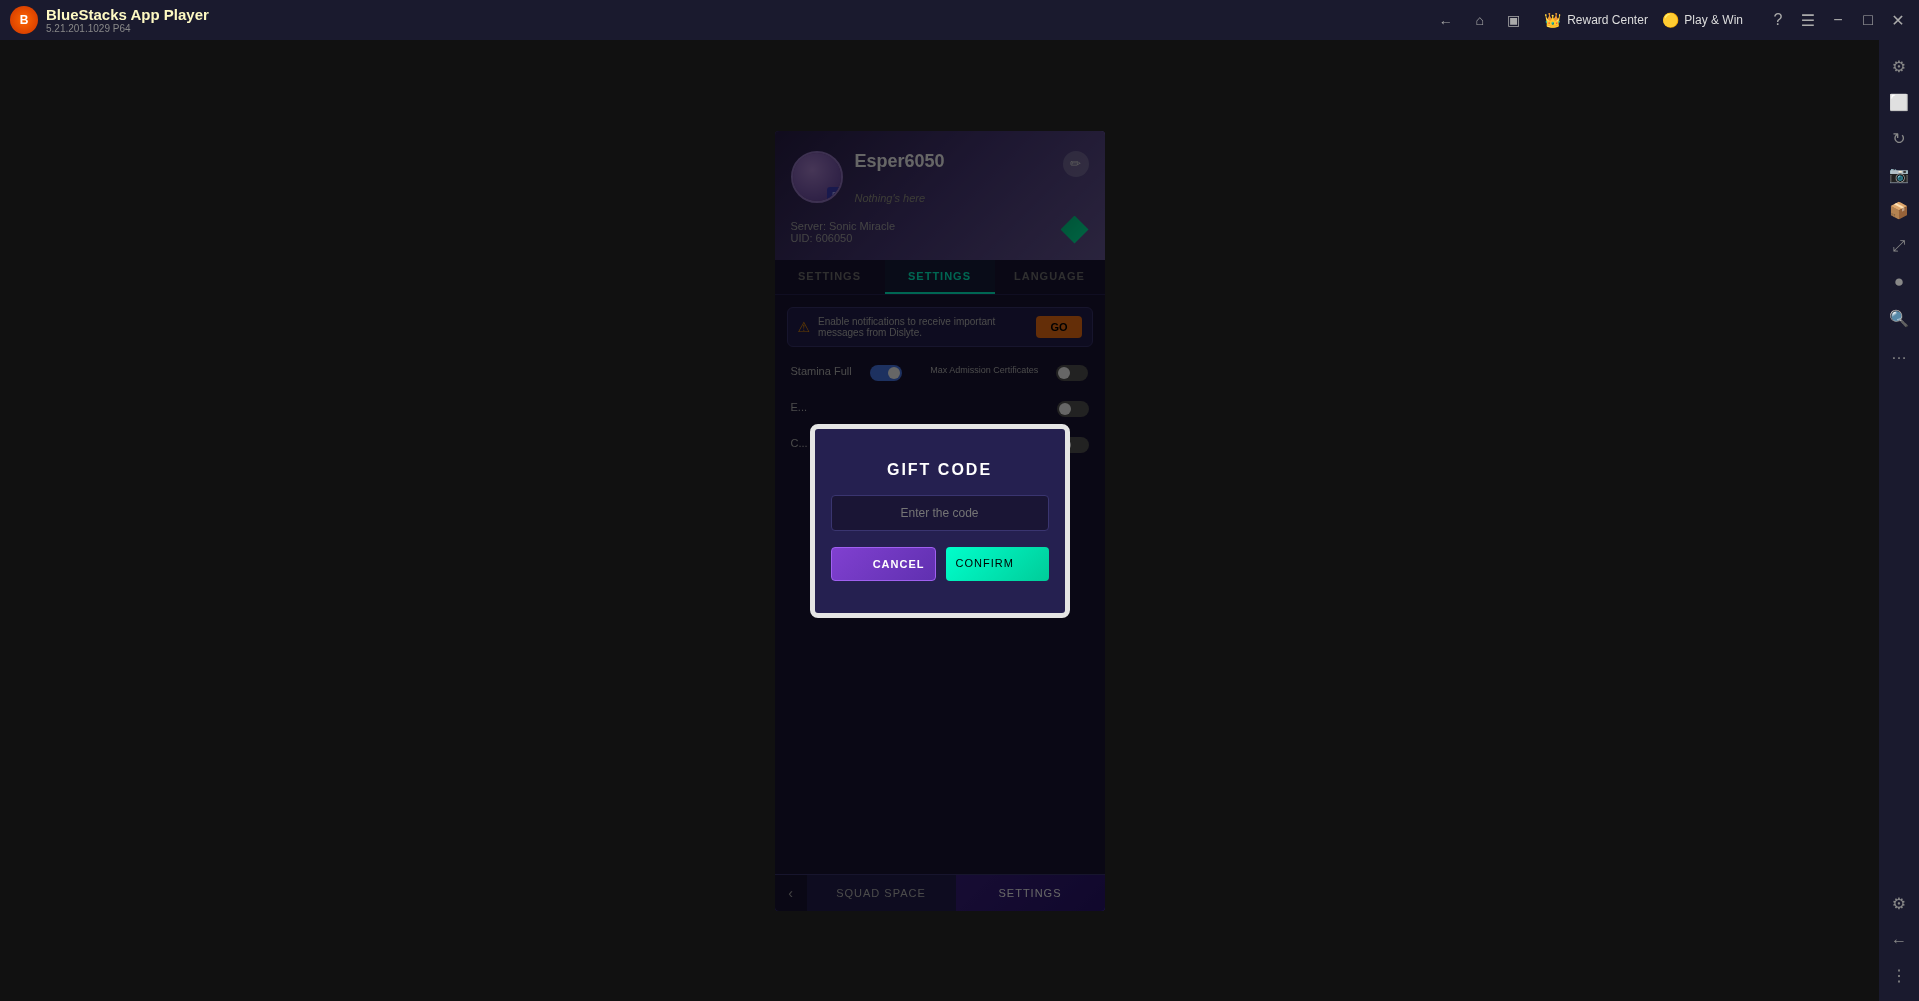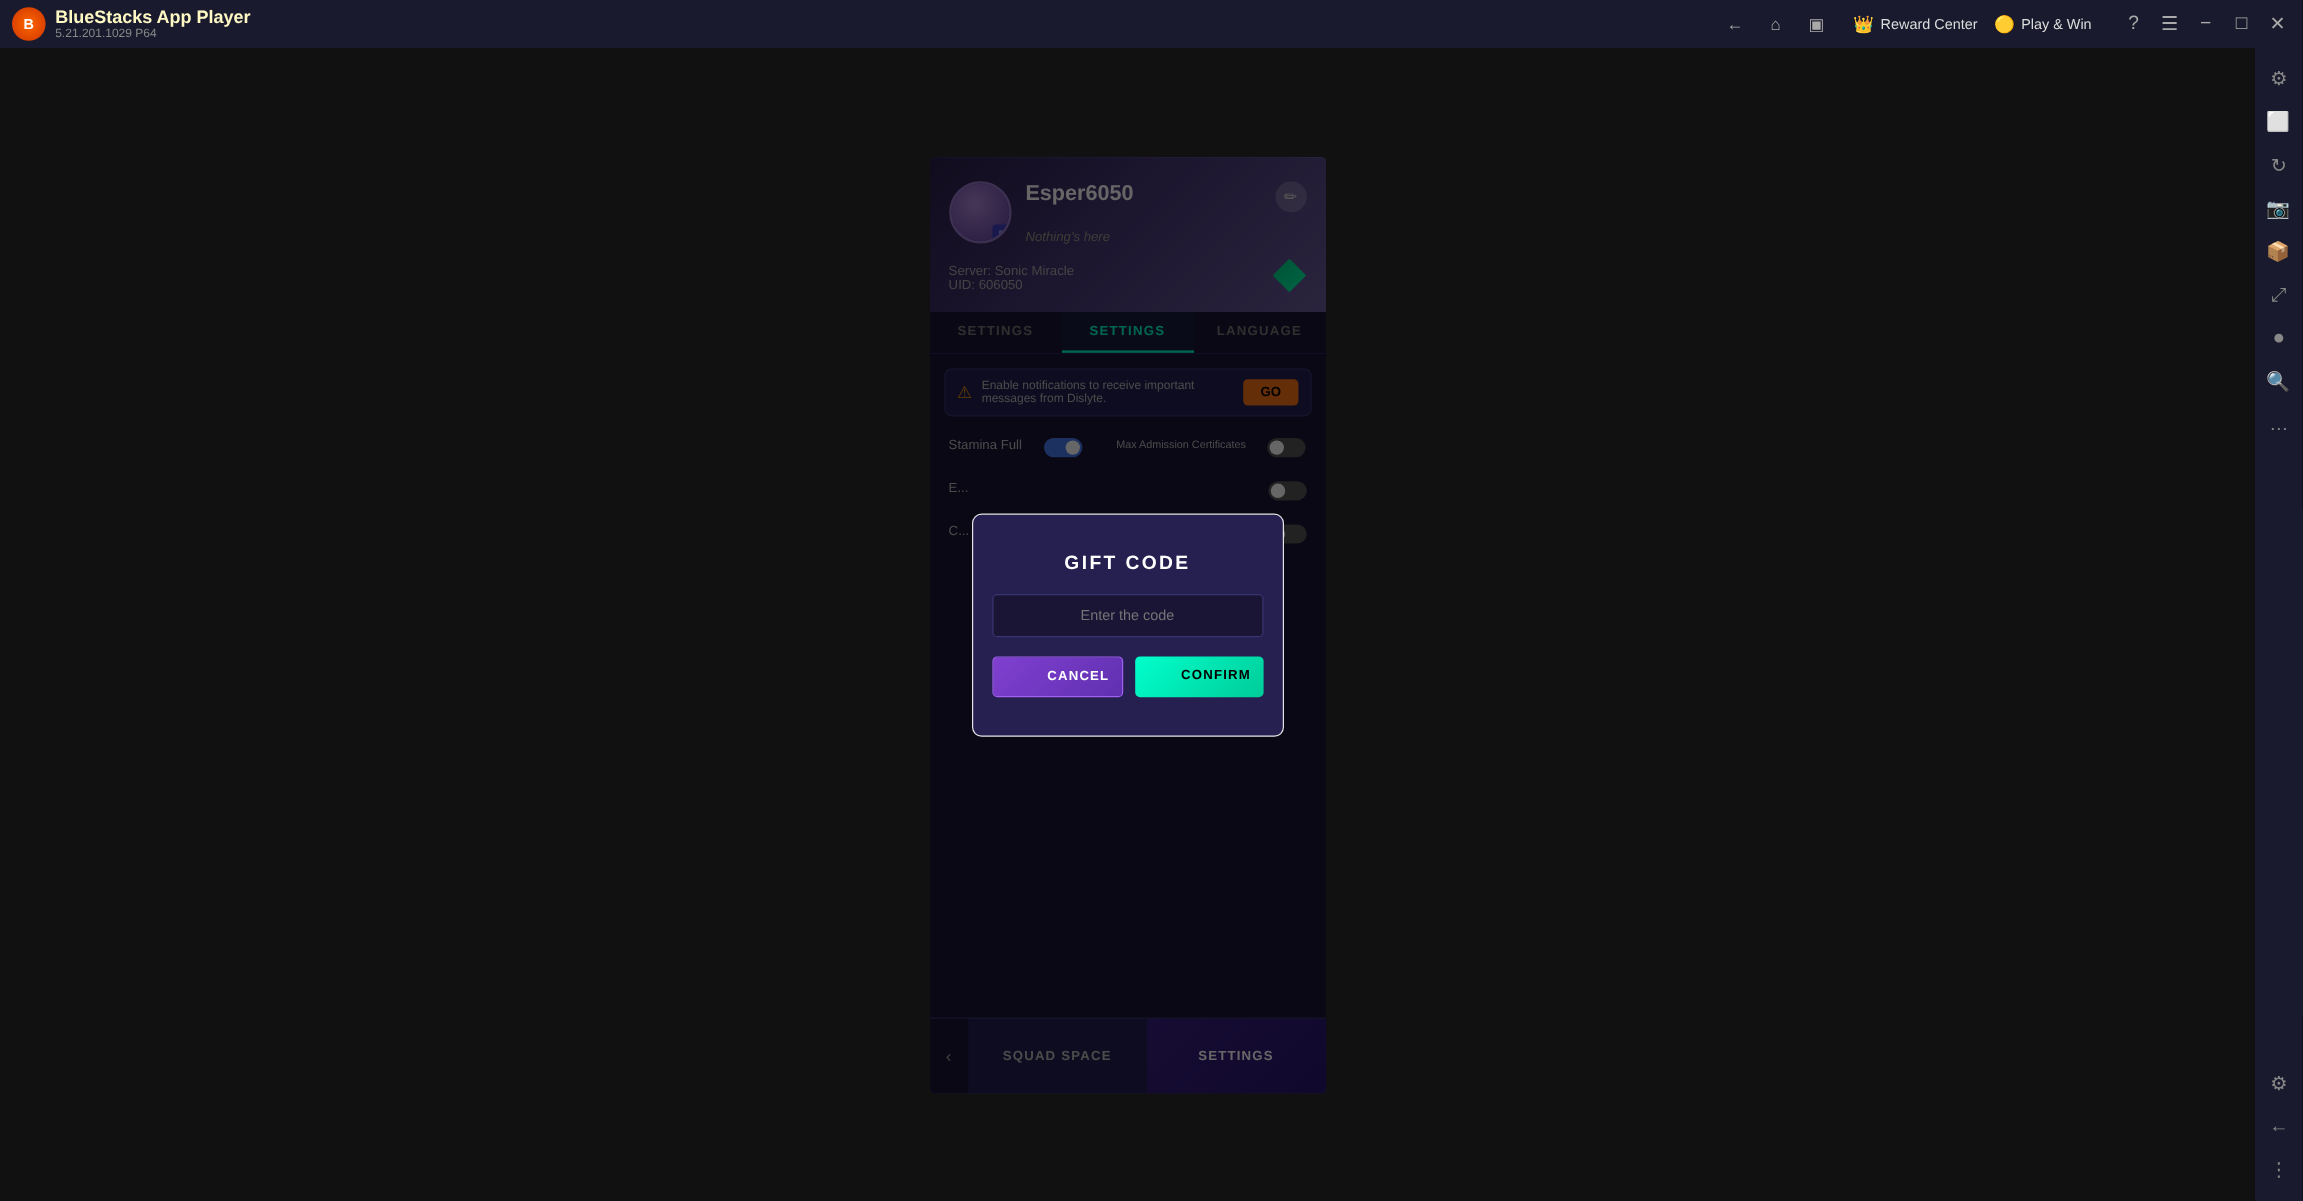--- a/index.html
+++ b/index.html
@@ -240,21 +240,21 @@
       position: absolute;
       top: 0; left: 0; right: 0; bottom: 0;
       background: rgba(0,0,0,0.6);
       display: flex;
       align-items: center;
       justify-content: center;
       z-index: 50;
     }
     .modal {
       background: #252050;
-      border: 1px solid #e5e5e5;
+      border: 5px solid #e5e5e5;
       border-radius: 8px;
       padding: 32px 16px;
       width: 260px;
     }
     .modal-title {
       text-align: center;
       font-size: 16px;
       color: #fff;
       font-weight: bold;
       letter-spacing: 2px;
@@ -290,24 +290,24 @@
       text-align: right;
     }
     .confirm-btn {
       flex: 1;
       padding: 10px;
       background: linear-gradient(135deg, #00ffcc, #00cc99);
       border: none;
       border-radius: 4px;
       color: #000;
       font-size: 11px;
-      font-weight: bold;
+      font-weight: normal;
       letter-spacing: 1px;
       cursor: pointer;
-      text-align: right;
+      text-align: left;
     }
 
     
     .delete-account-btn {
       display: block;
       width: 160px;
       margin: 10px auto;
       padding: 8px;
       background: transparent;
       border: 1px solid #5a5090;
@@ -342,24 +342,24 @@
       border-top: 1px solid #3a3570;
     }
     .bottom-nav-arrow {
       width: 32px;
       display: flex; align-items: center; justify-content: center;
       color: #aaa; cursor: pointer; font-size: 14px;
       background: #1a1535;
     }
     .bottom-nav-btn {
       flex: 1;
-      padding: 25px 0;
-      text-align: center;
-      font-size: 11px;
-      font-weight: bold;
+      padding: 12px 0;
+      text-align: center;
+      font-size: 11px;
+      font-weight: normal;
       letter-spacing: 1px;
       cursor: pointer;
       color: #bbb;
     }
     .bottom-nav-btn.active {
       background: linear-gradient(135deg, #3a2080, #2a1570);
       color: #fff;
     }
   </style>
 </head>

